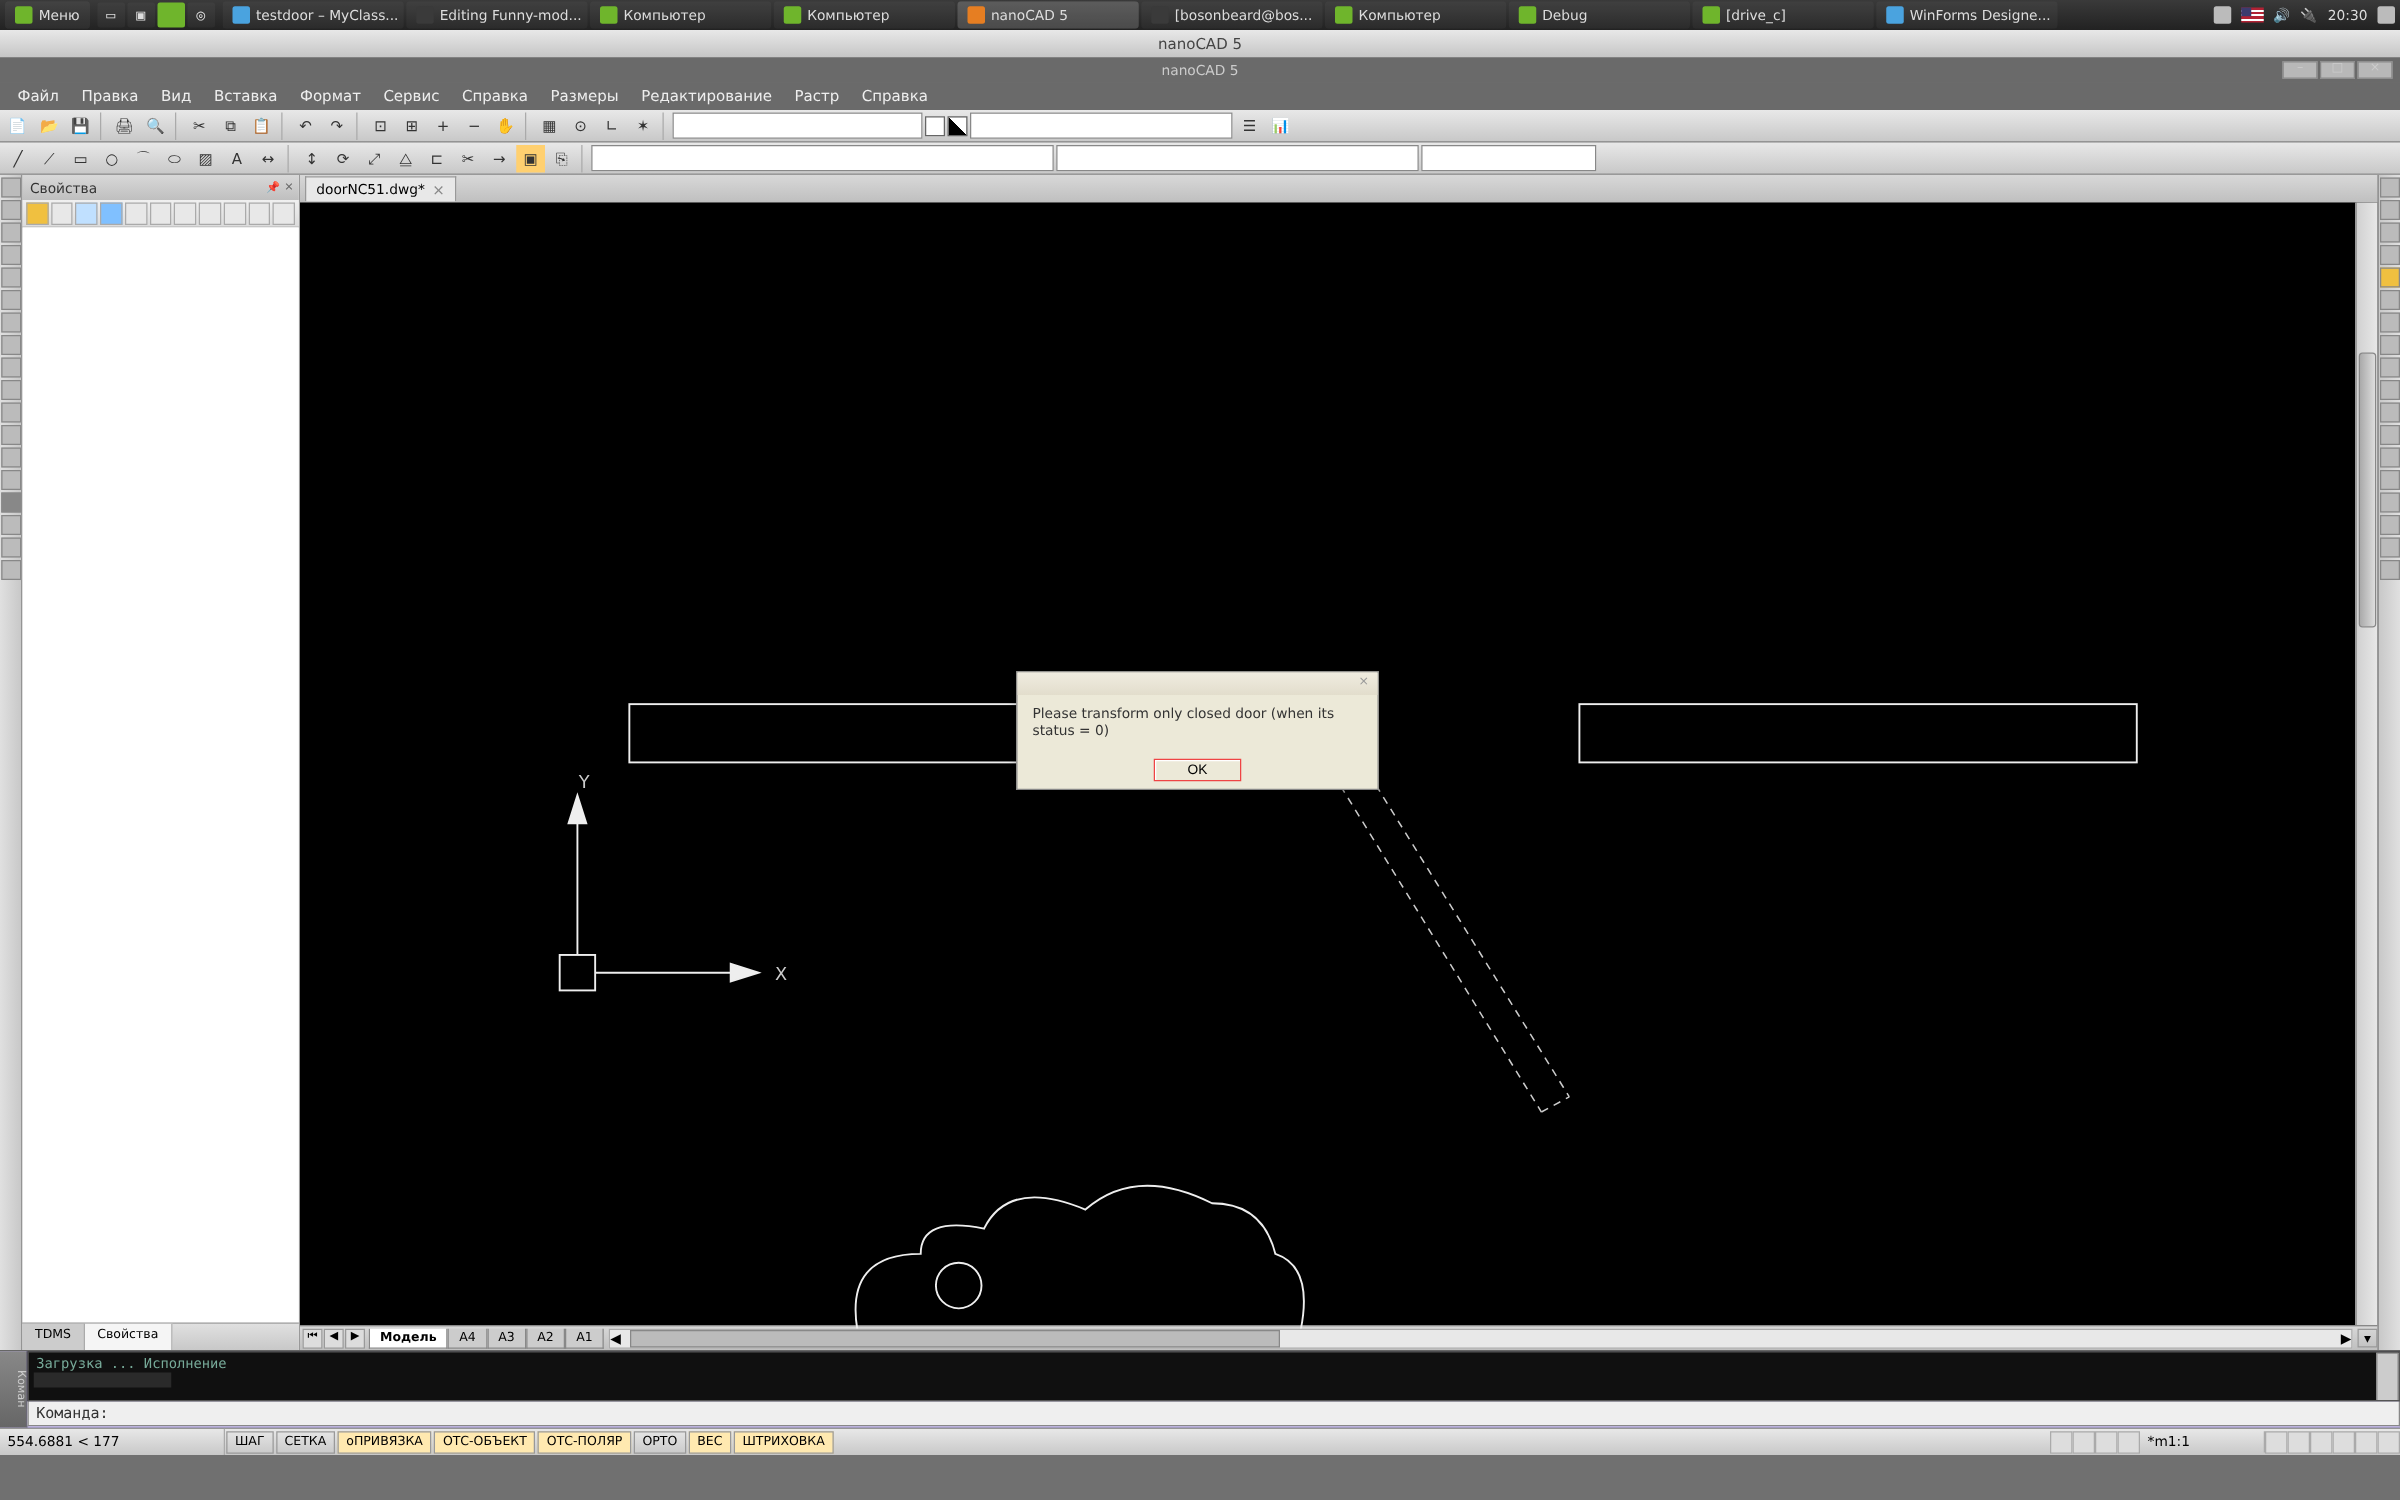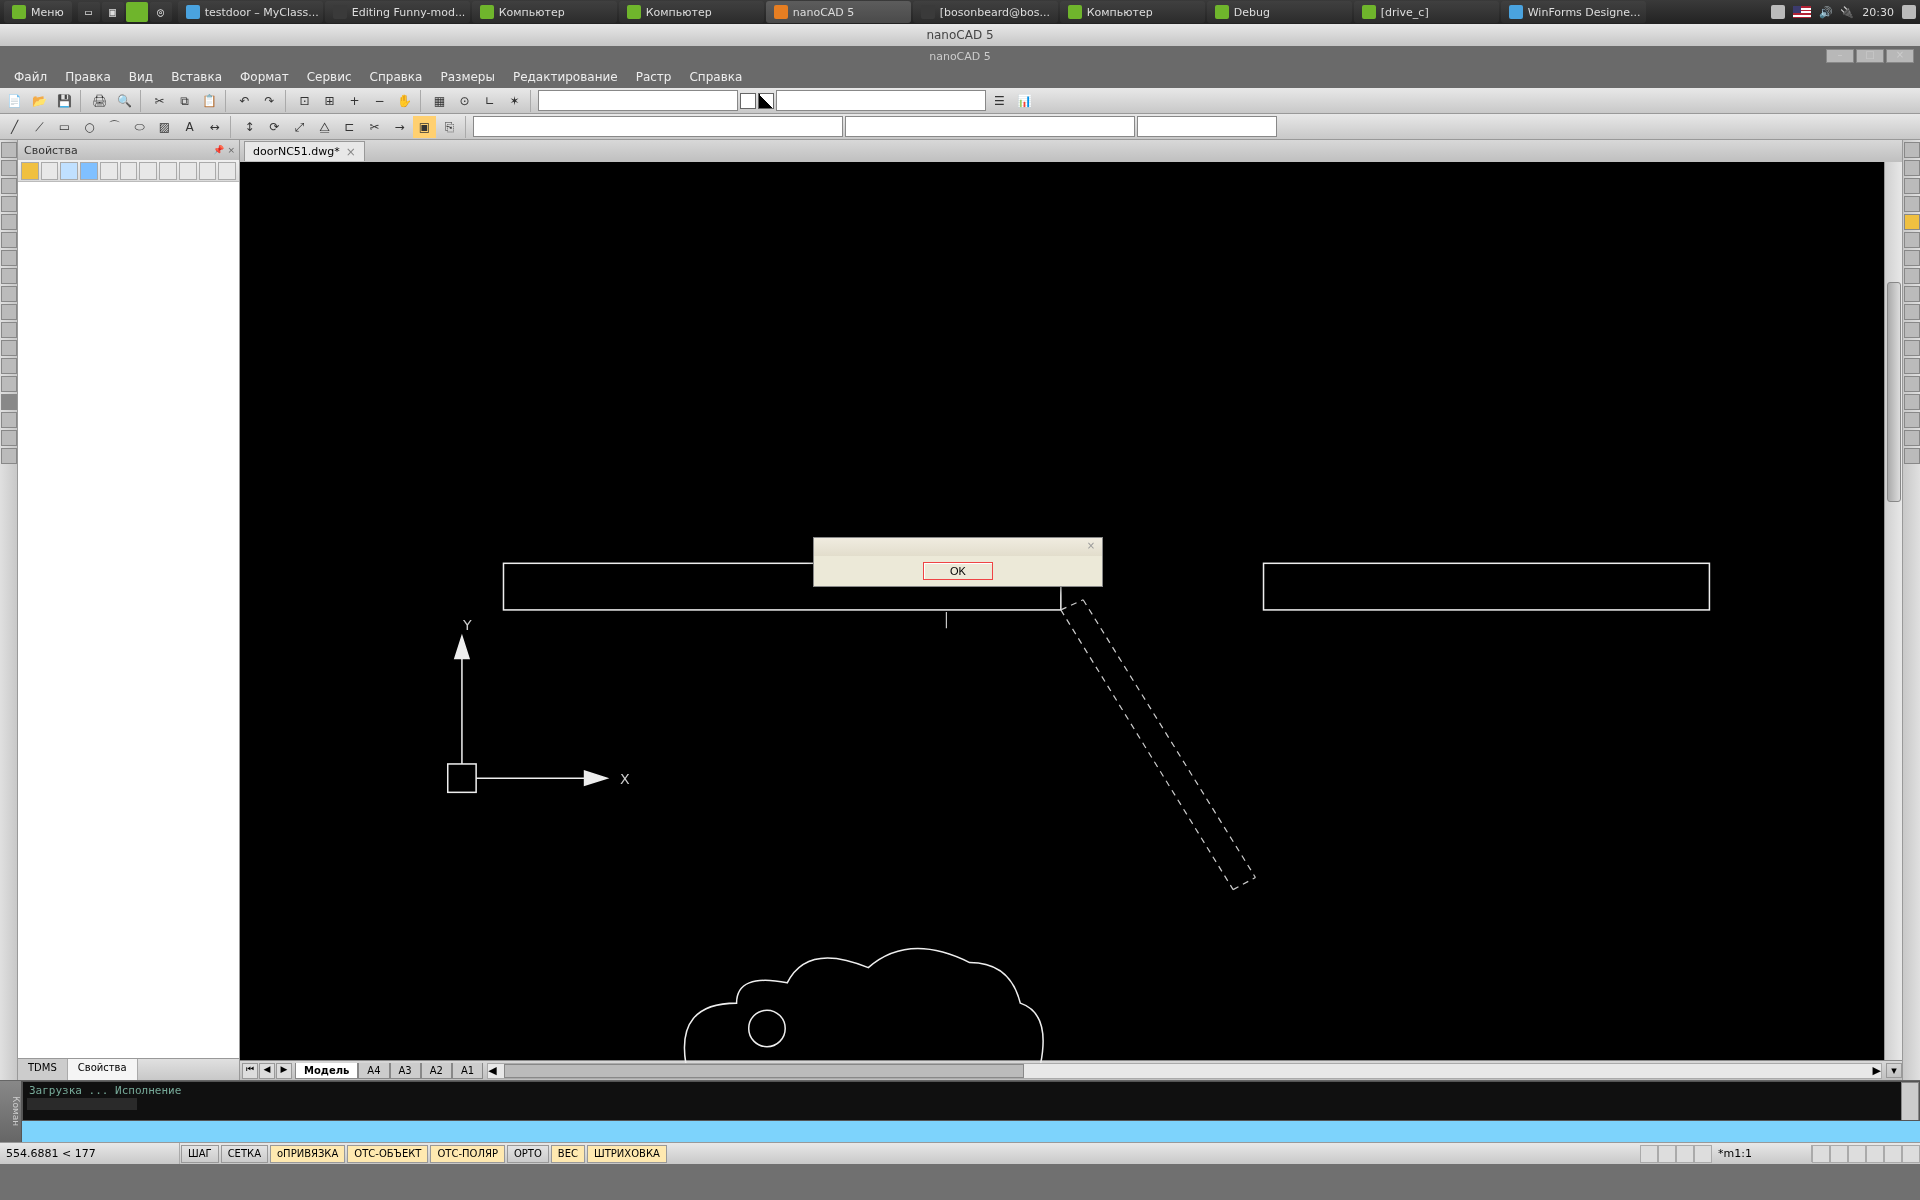--- a/index.html
+++ b/index.html
@@ -81,21 +81,21 @@
 
 
 .model-tabs { height:20px; background:linear-gradient(#d8d8d8,#bfbfbf); display:flex; align-items:center; font-size:11px; border-top:1px solid #888; }
 .model-nav { display:flex; padding:0 2px; }
 .model-nav span { width:16px; height:16px; border:1px solid #999; background:#ddd; text-align:center; font-size:9px; margin-right:1px; }
 .model-tab { padding:2px 8px; border:1px solid #888; border-top:none; background:#ccc; font-size:10px; }
 .model-tab.active { background:#fff; font-weight:bold; }
 .model-hscroll { flex:1; margin:0 4px; height:16px; background:#e8e8e8; border:1px solid #aaa; position:relative; }
 
 
-.cmd-area { height:62px; background:#7dd3fc; border-top:1px solid #666; display:flex; position:relative; }
+.cmd-area { height:62px; background:#c4b5fd; border-top:1px solid #666; display:flex; position:relative; }
 .cmd-side { width:22px; background:linear-gradient(#888,#666); border-right:1px solid #555; writing-mode:vertical-rl; text-align:center; font-size:9px; color:#ccc; padding:4px 0; }
 .cmd-body { flex:1; display:flex; flex-direction:column; }
 .cmd-history { height:40px; background:#101010; color:#999; font-family:monospace; font-size:11px; padding:2px 6px; overflow:hidden; border:1px solid #555; position:relative; }
 .cmd-history-line { white-space:pre; }
 .cmd-input { height:20px; background:#efefef; color:#333; font-family:monospace; font-size:12px; padding:2px 6px; border:1px solid #888; border-top:none; }
 .cmd-vscroll { position:absolute; right:0; top:0; width:18px; height:40px; background:#ccc; border:1px solid #888; }
 
 
 .status-bar { height:22px; background:linear-gradient(#e8e8e8,#c8c8c8); display:flex; align-items:center; font-size:11px; border-top:1px solid #999; }
 .status-cell { padding:2px 6px; border-right:1px solid #aaa; height:100%; display:flex; align-items:center; }
@@ -350,20 +350,21 @@
         <text x="375" y="614" fill="#ccc" font-size="14">X</text>
 
         <path d="M 440 890 Q 430 830 490 830 Q 490 800 540 810 Q 560 770 620 795 Q 660 760 720 790 Q 760 790 770 830 Q 800 840 790 890" fill="none" stroke="#eee" stroke-width="1.5"></path>
         <circle cx="520" cy="855" r="18" fill="none" stroke="#eee" stroke-width="1.5"></circle>
       </svg>
 
       <div class="dialog" style="left:573px; top:375px; width:290px;">
         <div class="dialog-title">
           <div class="dialog-close">×</div>
         </div>
+        <div class="dialog-body">Please transform only closed door (when its status = 0)</div>
         <div class="dialog-btns">
           <button class="dialog-btn">OK</button>
         </div>
       </div>
 
       <div class="canvas-vscroll">
         <div class="vscroll-thumb" style="top:120px;height:220px;"></div>
       </div>
     </div>
     <div class="model-tabs">
@@ -408,20 +409,23 @@
   </div>
 </div>
 
 <div class="cmd-area">
   <div class="cmd-side">Коман</div>
   <div class="cmd-body">
     <div class="cmd-history">
       <div class="cmd-history-line" style="color:#7a9;">Загрузка ... Исполнение</div>
       <div style="position:absolute;left:4px;top:16px;width:110px;height:12px;background:#2a2a2a;"></div>
       <div class="cmd-vscroll"></div>
+    </div>
+    <div class="cmd-input">
+      <span>Команда:</span>
     </div>
   </div>
 </div>
 
 <div class="status-bar">
   <div class="status-cell" style="width:180px;">554.6881 &lt; 177</div>
   <div id="status-toggles" style="display:flex;">
       <div class="status-toggle">ШАГ</div>
       <div class="status-toggle">СЕТКА</div>
       <div class="status-toggle on">оПРИВЯЗКА</div>

